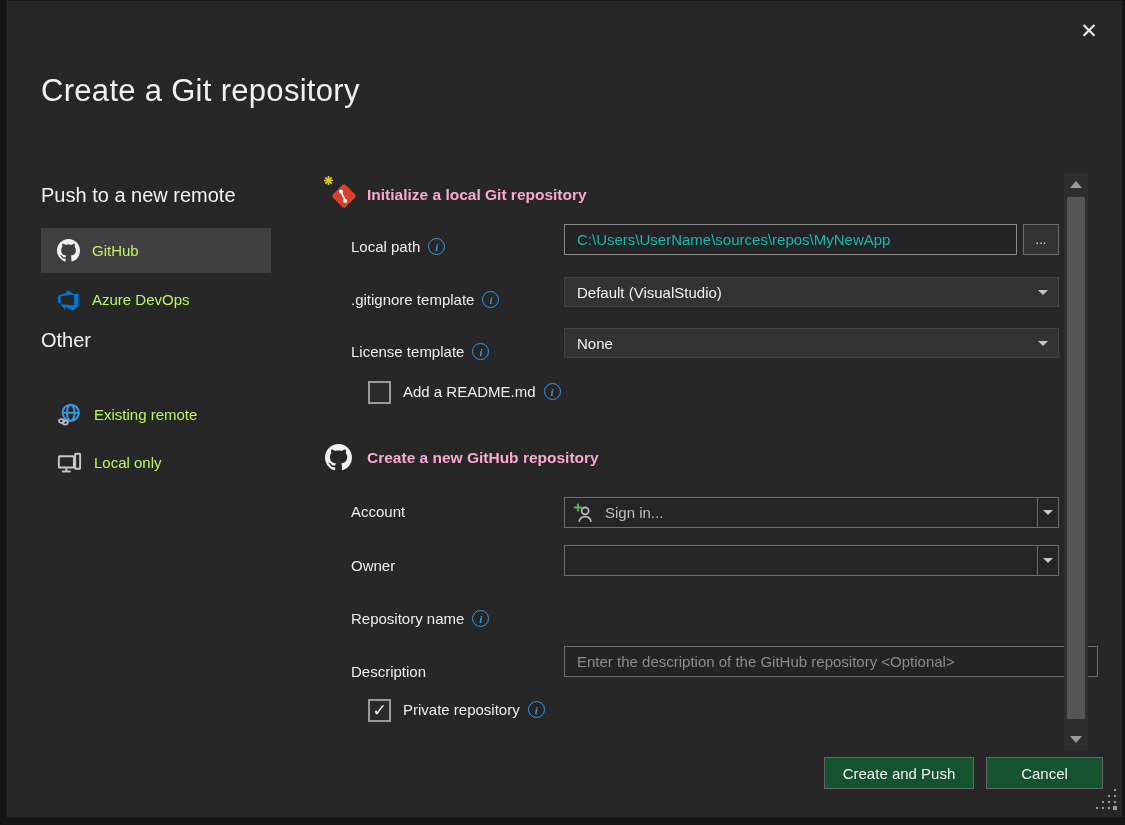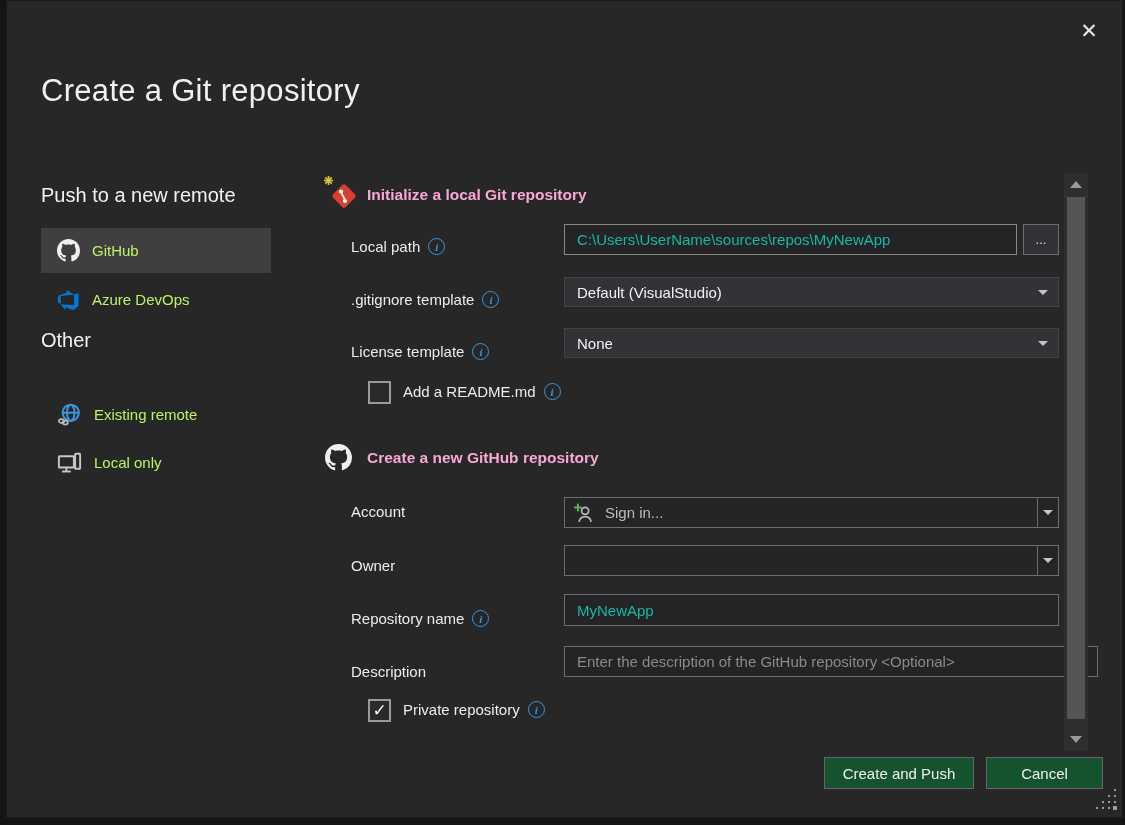--- a/index.html
+++ b/index.html
@@ -214,21 +214,20 @@
     </div>
     <div class="combo-arrow">
         <i></i>
       </div>
   </div>
 
   <div class="field-label" style="top:601px;">
     <span>Repository name</span>
     <span class="info-icon">i</span>
   </div>
-  <input class="textbox" style="left: 557px; top: 593px; width: 495px; height: 32px; border-color: rgb(109, 109, 112);" value="MyNewApp">
 
   <div class="field-label" style="top:654px;">
     <span>Description</span>
   </div>
   <input class="textbox" style="left: 557px; top: 645px; width: 534px; height: 31px; border-color: rgb(109, 109, 112);" placeholder="Enter the description of the GitHub repository &lt;Optional&gt;">
 
   <div class="checkbox" style="left:361px; top:698px;">✓</div>
   <div class="check-row-label" style="left:396px; top:700px;">
     <span>Private repository</span>
     <span class="info-icon">i</span>

